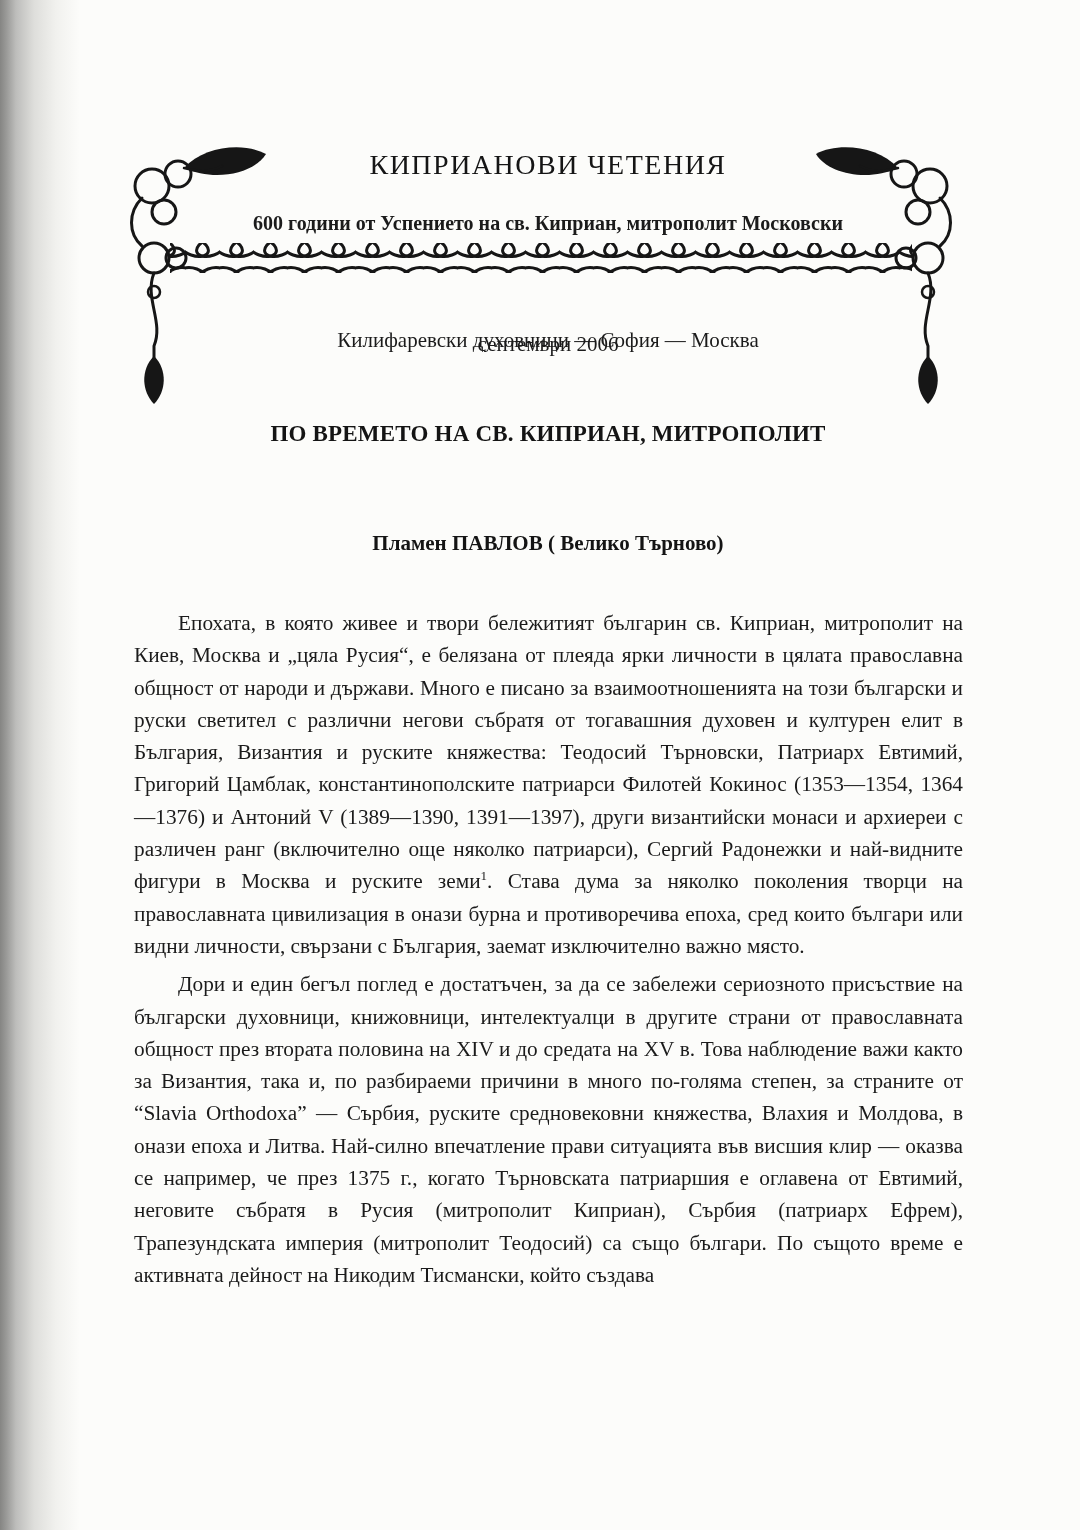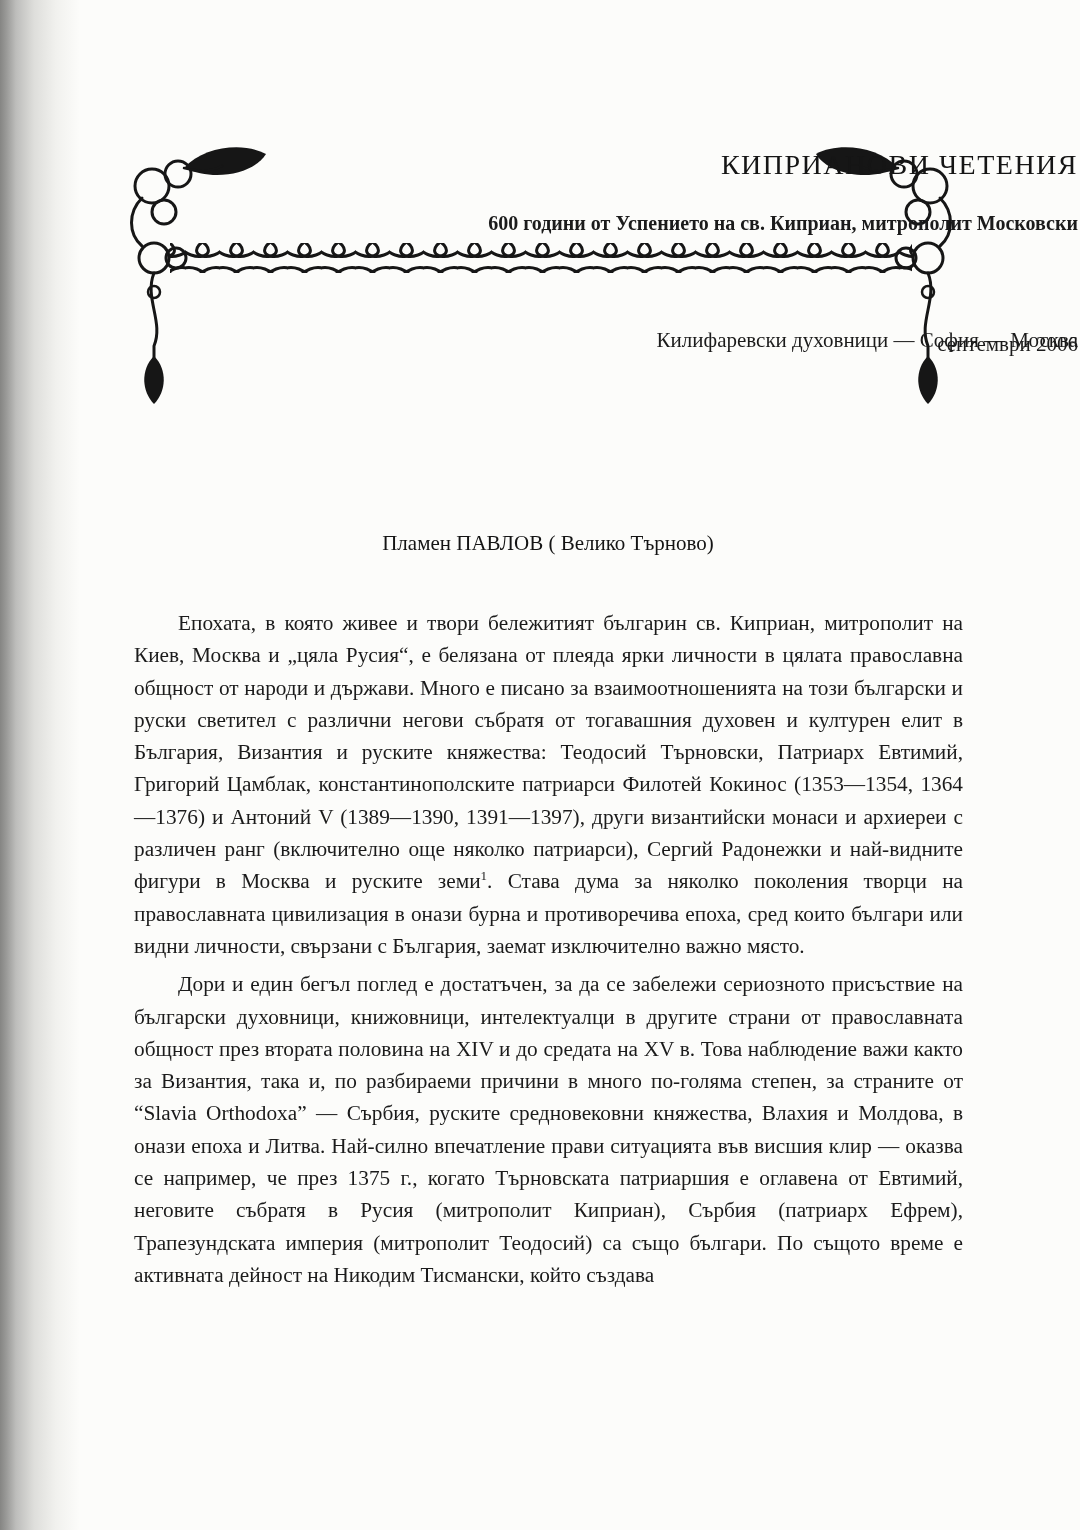--- a/index.html
+++ b/index.html
@@ -16,38 +16,38 @@
     position: absolute; left: 0; top: 0; bottom: 0; width: 80px;
     background: linear-gradient(90deg,
       #858583 0px, #9c9c9a 7px, #bdbdbb 16px,
       #dededb 34px, #f1f1ee 56px, #fcfcfa 80px);
   }
   .ornament {
     position: absolute; left: 118px; top: 142px;
   }
   .center-line {
     position: absolute; left: 18px; width: 1060px;
-    text-align: right; white-space: nowrap;
+    text-align: center; white-space: nowrap;
   }
   .hdr-title   { top: 149px; font-size: 28px; letter-spacing: 1.5px; color: #151515; }
   .hdr-sub     { top: 212px; font-size: 20px; font-weight: bold; }
   .hdr-date    { top: 296px; font-size: 21px; margin-top: 36px; }
   .hdr-venue   { top: 328px; font-size: 21px; }
 
   .article-title {
     position: absolute; top: 417px; left: 18px; width: 1060px;
     margin: 0; text-align: center;
     font-size: 23px; font-weight: 700; line-height: 33px;
     letter-spacing: 0.2px; color: #141414;
   }
   .article-title span { display: block; }
 
   .author {
     position: absolute; top: 531px; left: 18px; width: 1060px;
-    text-align: center; font-size: 21px; font-weight: 400; color: #141414;
+    text-align: center; font-size: 21px; font-weight: 700; color: #141414;
   }
 
   .bodytext {
     position: absolute; top: 601px; left: 128px; width: 841px;
     font-size: 21.3px; line-height: 32.3px; text-align: justify;
     color: #1b1b1b;
   }
   .bodytext p { margin: 6px; text-indent: 44px; }
   .bodytext sup { font-size: 13px; line-height: 0; vertical-align: super; }
 </style>
@@ -80,20 +80,21 @@
   <use href="#sideOrn"></use>
   <use href="#sideOrn" transform="translate(846,0) scale(-1,1)"></use>
 </svg>
 
 <div class="center-line hdr-title">КИПРИАНОВИ ЧЕТЕНИЯ</div>
 <div class="center-line hdr-sub">600 години от Успението на св. Киприан, митрополит Московски</div>
 <div class="center-line hdr-date">септември 2006</div>
 <div class="center-line hdr-venue">Килифаревски духовници — София — Москва</div>
 
 <h1 class="article-title">
+  <span>ПО ВРЕМЕТО НА СВ. КИПРИАН, МИТРОПОЛИТ</span>
 </h1>
 
 <div class="author">Пламен ПАВЛОВ ( Велико Търново)</div>
 
 <div class="bodytext">
   <p><span>Епохата, в която живее и твори бележитият българин св. Киприан, митрополит на Киев, Москва и „цяла Русия“, е белязана от плеяда ярки личности в цялата православна общност от народи и държави. Много е писано за взаимоотношенията на този български и руски светител с различни негови събратя от тогавашния духовен и културен елит в България, Византия и руските княжества: Теодосий Търновски, Патриарх Евтимий, Григорий Цамблак, константинополските патриарси Филотей Кокинос (1353—1354, 1364—1376) и Антоний V (1389—1390, 1391—1397), други византийски монаси и архиереи с различен ранг (включително още няколко патриарси), Сергий Радонежки и най-видните фигури в Москва и руските земи</span><sup>1</sup><span>. Става дума за няколко поколения творци на православната цивилизация в онази бурна и противоречива епоха, сред които българи или видни личности, свързани с България, заемат изключително важно място.</span></p>
   <p>Дори и един бегъл поглед е достатъчен, за да се забележи сериозното присъствие на български духовници, книжовници, интелектуалци в другите страни от православната общност през втората половина на XIV и до средата на XV в. Това наблюдение важи както за Византия, така и, по разбираеми причини в много по-голяма степен, за страните от “Slavia Orthodoxa” — Сърбия, руските средновековни княжества, Влахия и Молдова, в онази епоха и Литва. Най-силно впечатление прави ситуацията във висшия клир — оказва се например, че през 1375 г., когато Търновската патриаршия е оглавена от Евтимий, неговите събратя в Русия (митрополит Киприан), Сърбия (патриарх Ефрем), Трапезундската империя (митрополит Теодосий) са също българи. По същото време е активната дейност на Никодим Тисмански, който създава</p>
 </div>
 
 </body></html>

